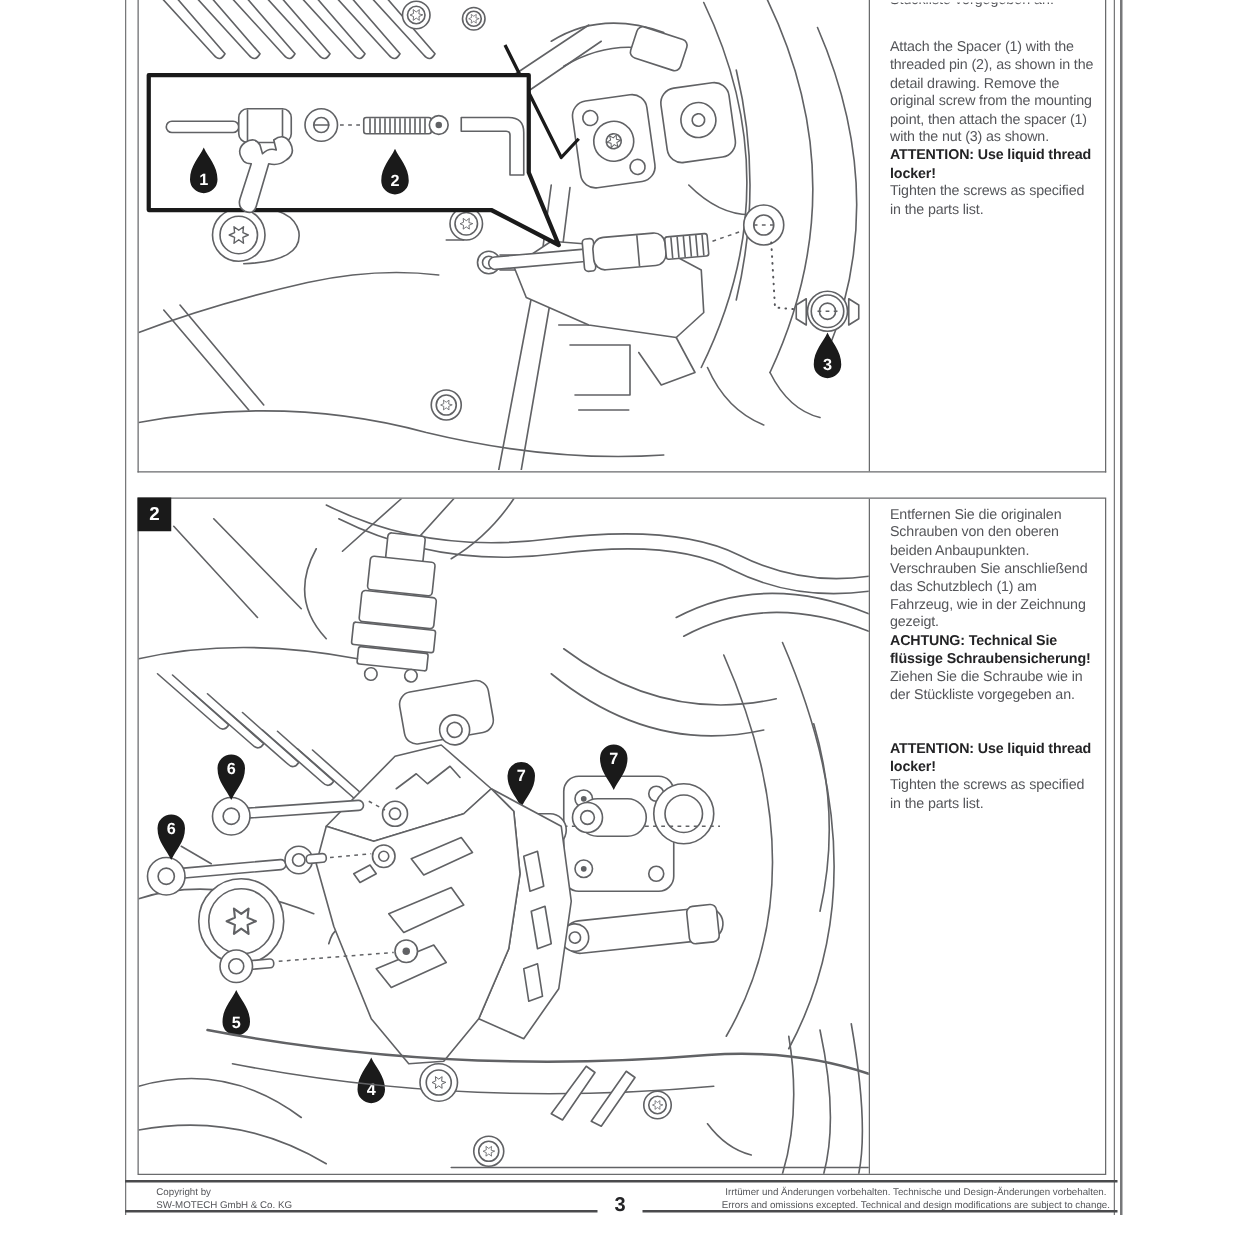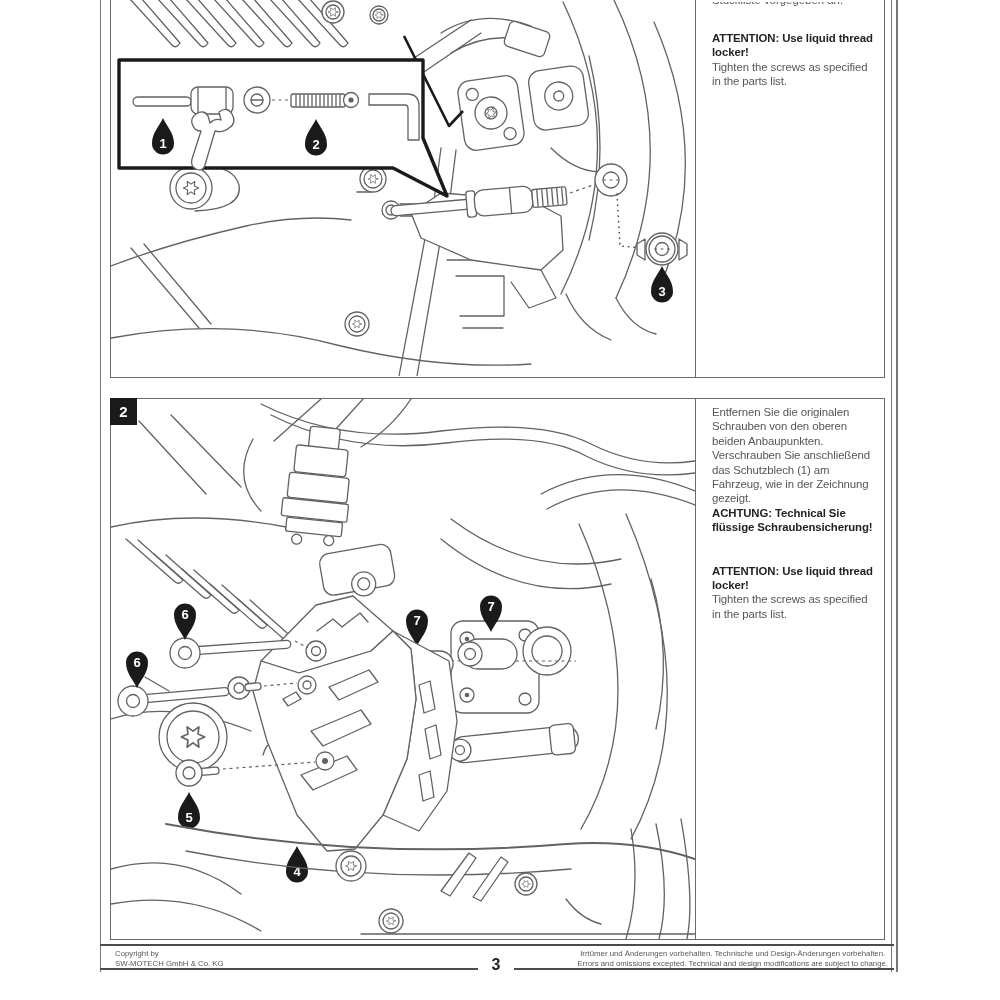--- a/index.html
+++ b/index.html
@@ -12,21 +12,21 @@
   .textcol{position:absolute;left:592px;top:0;right:0;bottom:0;padding:4px 6px 4px 9px;overflow:hidden;}
   .instr{font-size:11.4px;line-height:14.4px;color:#55565a;letter-spacing:-0.1px;}
   .attn{font-weight:bold;color:#232325;}
   .clip-line{height:7px;overflow:hidden;margin-bottom:22px;}
   .clip-line div{margin-top:-9px;font-size:11.4px;line-height:14.4px;color:#55565a;}
   .stepbadge{position:absolute;width:27px;height:27px;background:#1a1a1a;color:#fff;
              font-weight:bold;font-size:15px;display:flex;align-items:center;justify-content:center;}
   
   #footer{position:absolute;left:100px;top:944px;width:794px;}
   .frule{position:absolute;left:0;right:0;top:0;height:2px;background:#4a4b4d;}
-  .fcopy{position:absolute;left:15px;top:5px;font-size:7.8px;line-height:9.6px;color:#55565a;}
+  .fcopy{position:absolute;left:25px;top:5px;font-size:7.8px;line-height:9.6px;color:#55565a;}
   .fdisc{position:absolute;right:6px;top:5px;font-size:7.8px;line-height:9.6px;color:#55565a;text-align:center;}
   .fseg{position:absolute;top:24px;height:2px;background:#4a4b4d;}
   .fpage{position:absolute;left:380px;width:32px;top:12px;text-align:center;
          font-weight:bold;font-size:16px;color:#232325;}
   
   svg{display:block;}
   .ln{fill:none;stroke:#616265;stroke-width:1.3;stroke-linecap:round;stroke-linejoin:round;}
   .lnw{fill:#fff;stroke:#616265;stroke-width:1.3;stroke-linecap:round;stroke-linejoin:round;}
   .dash{fill:none;stroke:#616265;stroke-width:1.2;stroke-dasharray:3 3.5;}
   .dot{fill:none;stroke:#55565a;stroke-width:1.6;stroke-dasharray:0.5 5;stroke-linecap:round;}
@@ -185,20 +185,21 @@
           <text class="pin-t" y="9">2</text>
         </g>
       </g>
     </svg>
 
     <div class="textcol">
       <div class="clip-line">
         <div>Stückliste vorgegeben an.</div>
       </div>
       <div class="instr">
+        <div>Attach the Spacer (1) with the threaded pin (2), as shown in the detail drawing. Remove the original screw from the mounting point, then attach the spacer (1) with the nut (3) as shown.</div>
         <div class="attn">ATTENTION: Use liquid thread locker!</div>
         <div>Tighten the screws as specified in the parts list.</div>
       </div>
     </div>
   </div>
 
   <div class="panel" style="top:398px;height:542px;">
     <div class="divider"></div>
 
     <svg class="drawing" width="584" height="540" viewBox="0 0 584 540">
@@ -374,20 +375,21 @@
     </svg>
 
     <div class="stepbadge" style="left:-1px;top:-1px;">
       <span>2</span>
     </div>
 
     <div class="textcol" style="padding-top:6px;">
       <div class="instr">
         <div>Entfernen Sie die originalen Schrauben von den oberen beiden Anbaupunkten. Verschrauben Sie anschließend das Schutzblech (1) am Fahrzeug, wie in der Zeichnung gezeigt.</div>
         <div class="attn">ACHTUNG: Technical Sie flüssige Schraubensicherung!</div>
+        <div>Ziehen Sie die Schraube wie in der Stückliste vorgegeben an.</div>
       </div>
       <div class="instr" style="margin-top:29px;">
         <div class="attn">ATTENTION: Use liquid thread locker!</div>
         <div>Tighten the screws as specified in the parts list.</div>
       </div>
     </div>
   </div>
 
   <div id="footer">
     <div class="frule"></div>

